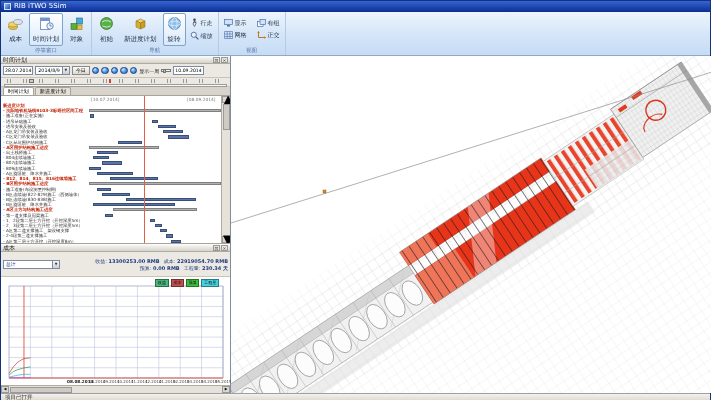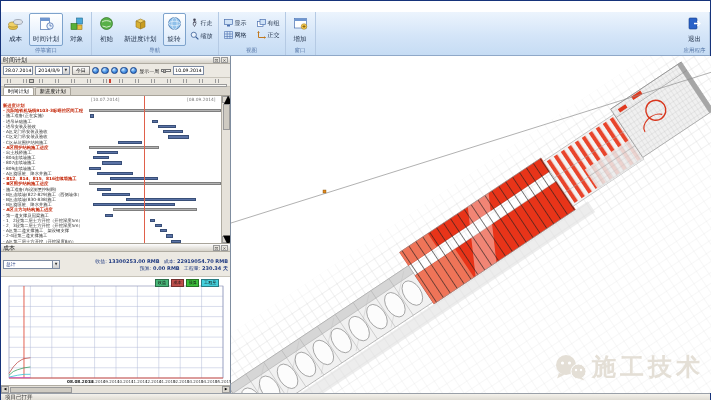--- a/index.html
+++ b/index.html
@@ -85,20 +85,24 @@
 .wmtext{color:#e4dfd6;font-size:24px;font-weight:bold;letter-spacing:4px;white-space:nowrap}
 
 
 .statusbar{position:absolute;left:0;top:392px;width:100%;height:8px;background:linear-gradient(#f4f2ec,#dcd8cf);border-top:1px solid #9aa0a8;font-size:5.5px;line-height:7px;padding-left:4px;color:#333}
 </style>
 </head>
 <body>
 
 <div id="app">
 
+  <div class="titlebar">
+    <span class="appicon"></span>
+    <span>RIB iTWO 5Sim</span>
+  </div>
 
   <div class="ribbon">
     <div class="rgroup">
       <div class="rbtns">
         <button class="rbtn">
           <span>
               <svg width="15" height="15">
                 <ellipse cx="5" cy="11" rx="4.5" ry="2.5" fill="#e6c14a" stroke="#9a7a1a" stroke-width="0.6"></ellipse>
                 <ellipse cx="5" cy="8.5" rx="4.5" ry="2.5" fill="#f0d268" stroke="#9a7a1a" stroke-width="0.6"></ellipse>
                 <ellipse cx="10" cy="6" rx="4.5" ry="2.5" fill="#dde1e6" stroke="#7a8290" stroke-width="0.6"></ellipse>
@@ -210,53 +214,23 @@
                   <path d="M1.5 0.5 V6.5 H8.5" stroke="#c07820" stroke-width="1" fill="none"></path>
                   <path d="M1.5 0.5 L0.5 2 M1.5 0.5 L2.5 2 M8.5 6.5 L7 5.5 M8.5 6.5 L7 7.5" stroke="#c07820" stroke-width="0.7" fill="none"></path>
                 </svg></span>
             <span>正交</span>
           </button>
         </div>
       </div>
       <div class="glabel">视图</div>
     </div>
 
-    <div class="rgroup">
-      <div class="rbtns">
-        <button class="rbtn">
-          <span>
-              <svg width="15" height="15">
-                <rect x="1.5" y="2.5" width="12" height="9.5" fill="#fff" stroke="#4a6fae" stroke-width="0.7"></rect>
-                <rect x="1.5" y="2.5" width="12" height="2.5" fill="#6f96d0"></rect>
-                <circle cx="11" cy="10.5" r="2.8" fill="#f7c84a" stroke="#97761c" stroke-width="0.5"></circle>
-                <path d="M11 9 v3 M9.5 10.5 h3" stroke="#7a5a10" stroke-width="0.8"></path>
-              </svg>
-            </span>
-          <span>增加</span>
-        </button>
-      </div>
-      <div class="glabel">窗口</div>
-    </div>
 
     <div class="rgroup rspacer"></div>
 
-    <div class="rgroup">
-      <div class="rbtns">
-        <button class="rbtn">
-          <span>
-              <svg width="15" height="15">
-                <rect x="2" y="2" width="8" height="11" rx="1" fill="#2a62c8" stroke="#143c86" stroke-width="0.6"></rect>
-                <path d="M7 7.5 h6 M10.5 5 l2.5 2.5 l-2.5 2.5" stroke="#fff" stroke-width="1.3" fill="none"></path>
-              </svg>
-            </span>
-          <span>退出</span>
-        </button>
-      </div>
-      <div class="glabel">应用程序</div>
-    </div>
   </div>
 
   <div id="leftpanel">
 
     <div class="phead">
       <span>时间计划</span>
       <span class="wbtns">
         <button class="wbtn">⊡</button>
         <button class="wbtn">×</button>
       </span>
@@ -615,31 +589,18 @@
           <rect x="484" y="-37" width="11" height="4" fill="#e03a20"></rect>
           <rect x="540" y="-38" width="5" height="58" fill="#a6a6a6"></rect>
           <path d="M460 -28 H545 M460 -38 H545" stroke="#8a8a8a" stroke-width="0.5" fill="none"></path>
         </g>
       </g>
 
       <line x1="0" y1="167" x2="481" y2="16" stroke="#8f8f8f" stroke-width="0.7"></line>
       <rect x="92" y="134" width="3" height="3" fill="#e08820" stroke="#7a4a00" stroke-width="0.4"></rect>
     </svg>
 
-    <div class="watermark">
-      <svg width="34" height="27" viewBox="0 0 34 27">
-        <circle cx="13" cy="11" r="10" fill="#e4dfd6"></circle>
-        <polygon points="6,19 4,24.5 12,20.5" fill="#e4dfd6"></polygon>
-        <circle cx="9.5" cy="9" r="1.6" fill="#fff"></circle>
-        <circle cx="16.5" cy="9" r="1.6" fill="#fff"></circle>
-        <circle cx="25.5" cy="17.5" r="7.5" fill="#e4dfd6" stroke="#fff" stroke-width="1"></circle>
-        <polygon points="29,23.5 31.5,26.5 25.5,24.5" fill="#e4dfd6"></polygon>
-        <circle cx="23" cy="16" r="1.2" fill="#fff"></circle>
-        <circle cx="28" cy="16" r="1.2" fill="#fff"></circle>
-      </svg>
-      <span class="wmtext">施工技术</span>
-    </div>
   </div>
 
   <div class="statusbar">
     <span>项目已打开</span>
   </div>
 </div>
 
 </body></html>

